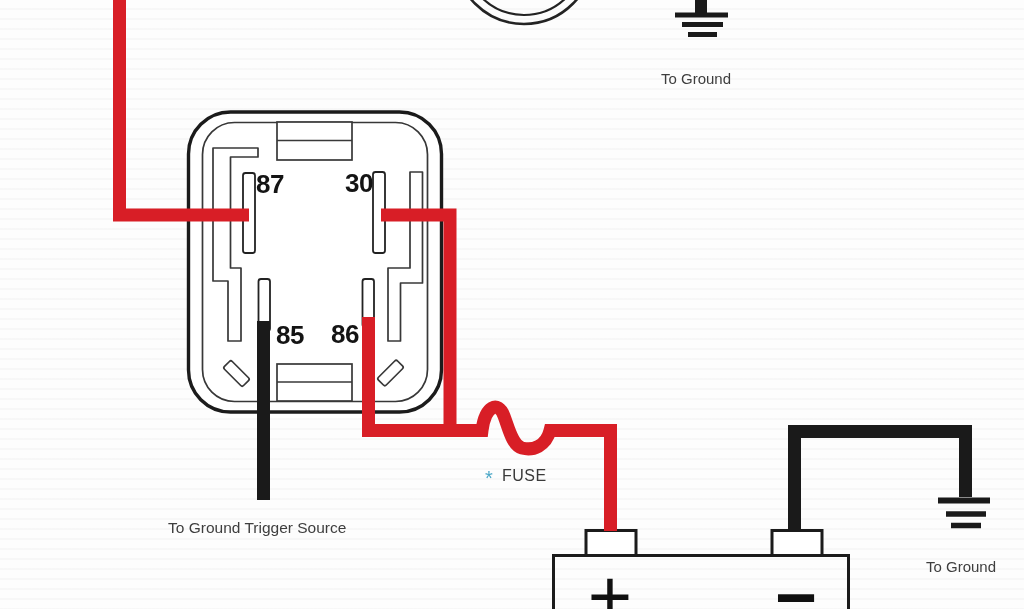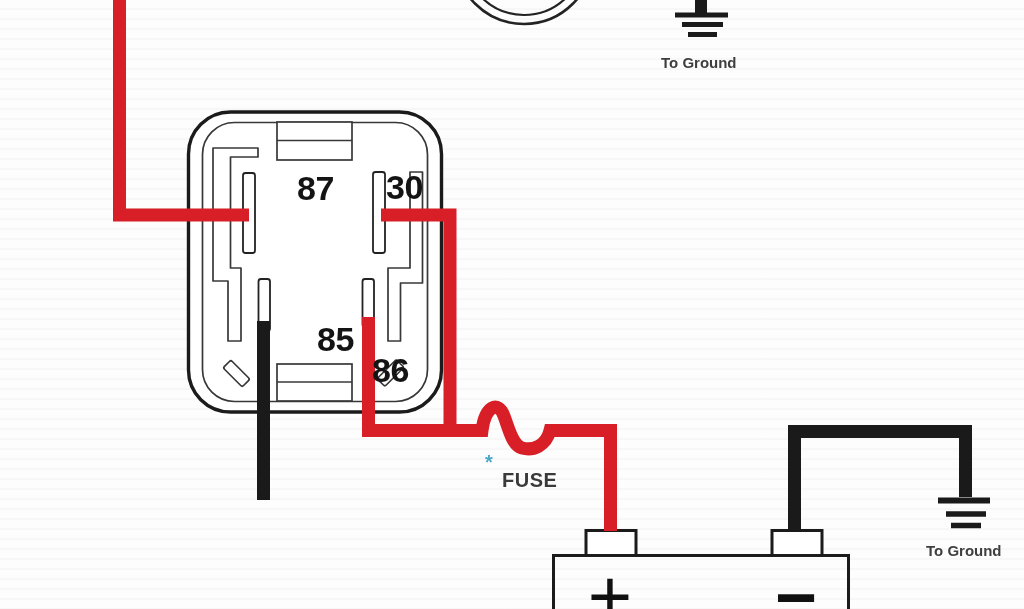--- a/index.html
+++ b/index.html
@@ -6,32 +6,32 @@
   .stage{
     position:relative;width:1024px;height:609px;overflow:hidden;
     background:
       repeating-linear-gradient(180deg,
         rgba(0,0,0,0.000) 0px, rgba(0,0,0,0.000) 8px,
         rgba(0,0,0,0.022) 8px, rgba(0,0,0,0.022) 10px),
       #fdfdfd;
     font-family:"Liberation Sans", sans-serif;
   }
   .stage svg{position:absolute;left:0;top:0;width:1024px;height:609px;display:block;}
-  .lbl{position:absolute;line-height:1;white-space:nowrap;color:#3e3e3e;font-weight:700;}
+  .lbl{position:absolute;line-height:1;white-space:nowrap;color:#3e3e3e;font-weight:400;margin-top:16px;}
   .pin{position:absolute;line-height:1;white-space:nowrap;color:#141414;
-       font-weight:700;font-size:34px;letter-spacing:-0.5px;padding-left:41px;}
+       font-weight:700;font-size:26px;letter-spacing:-0.5px;}
   .lbl-ground-top   {left:661px;top:55px; font-size:15px;}
   .lbl-ground-right {left:926px;top:543px;font-size:15px;}
   .lbl-trigger      {left:168px;top:504px;font-size:15.5px;}
-  .lbl-fuse         {left:502px;top:470px;font-size:20px;letter-spacing:0.5px;color:#3a3a3a;}
+  .lbl-fuse         {left:502px;top:452px;font-size:16px;letter-spacing:0.5px;color:#3a3a3a;}
   .lbl-fuse-marker  {left:485px;top:452px;font-size:20px;color:#4ba7c7;}
   .pin-87{left:256px;top:171px;}
   .pin-30{left:345px;top:170px;text-align:center;}
   .pin-85{left:268px;top:322px;margin-left:8px;}
-  .pin-86{left:331px;top:321px;margin-top:32px;}
+  .pin-86{left:331px;top:321px;}
   .bat-sym{position:absolute;color:#111;text-align:center;width:72px;}
   .bat-plus {left:574px;top:561px;font-size:76px;font-weight:400;line-height:72px;}
   .bat-minus{left:760px;top:562px;font-size:72px;font-weight:700;line-height:70px;}
 </style>
 </head>
 <body>
 
 <div class="stage">
 
   <svg viewBox="0 0 1024 609">
@@ -106,17 +106,18 @@
   <div class="pin pin-87">87</div>
   <div class="pin pin-30">30</div>
   <div class="pin pin-85">85</div>
   <div class="pin pin-86">86</div>
 
   <div class="lbl lbl-fuse-marker">*</div>
   <div class="lbl lbl-fuse">FUSE</div>
 
   <div class="lbl lbl-ground-top">To Ground</div>
   <div class="lbl lbl-ground-right">To Ground</div>
+  <div class="lbl lbl-trigger">To Ground Trigger Source</div>
 
   <div class="bat-sym bat-plus">+</div>
   <div class="bat-sym bat-minus">−</div>
 
 </div>
 
 </body></html>

